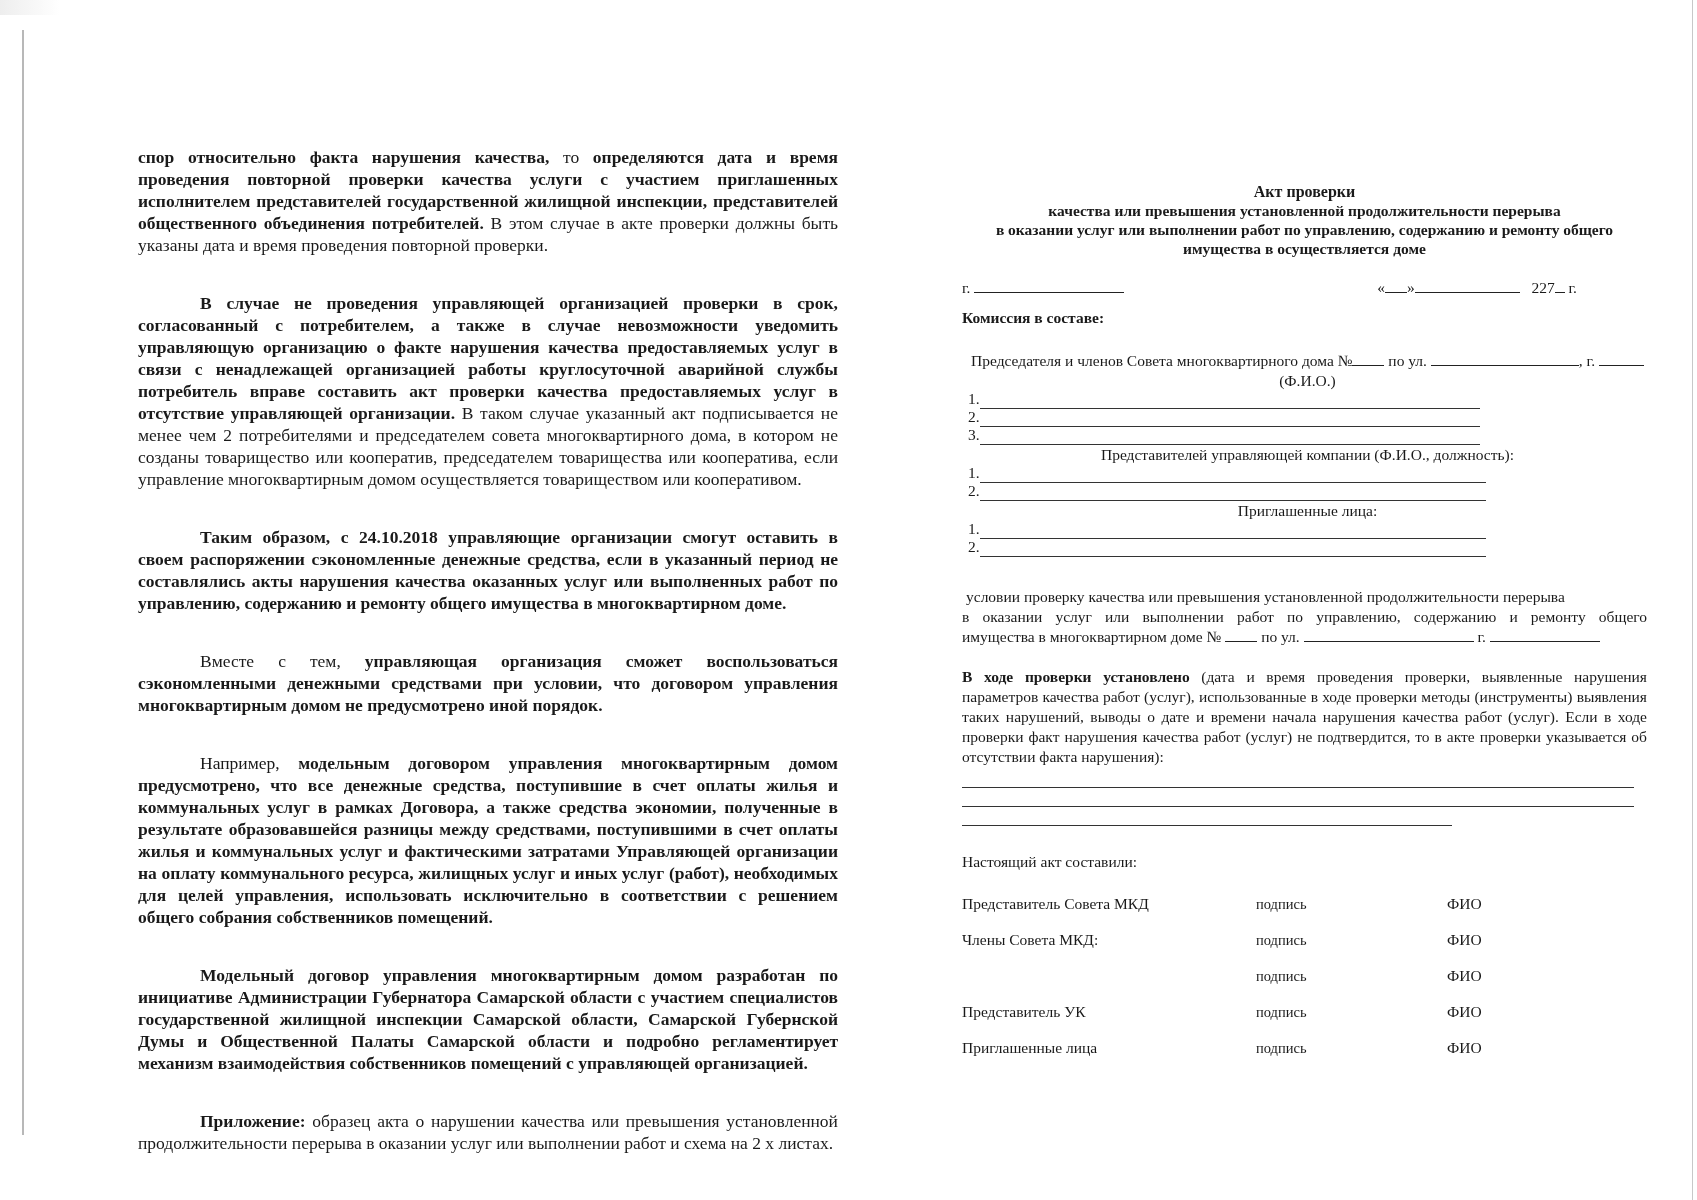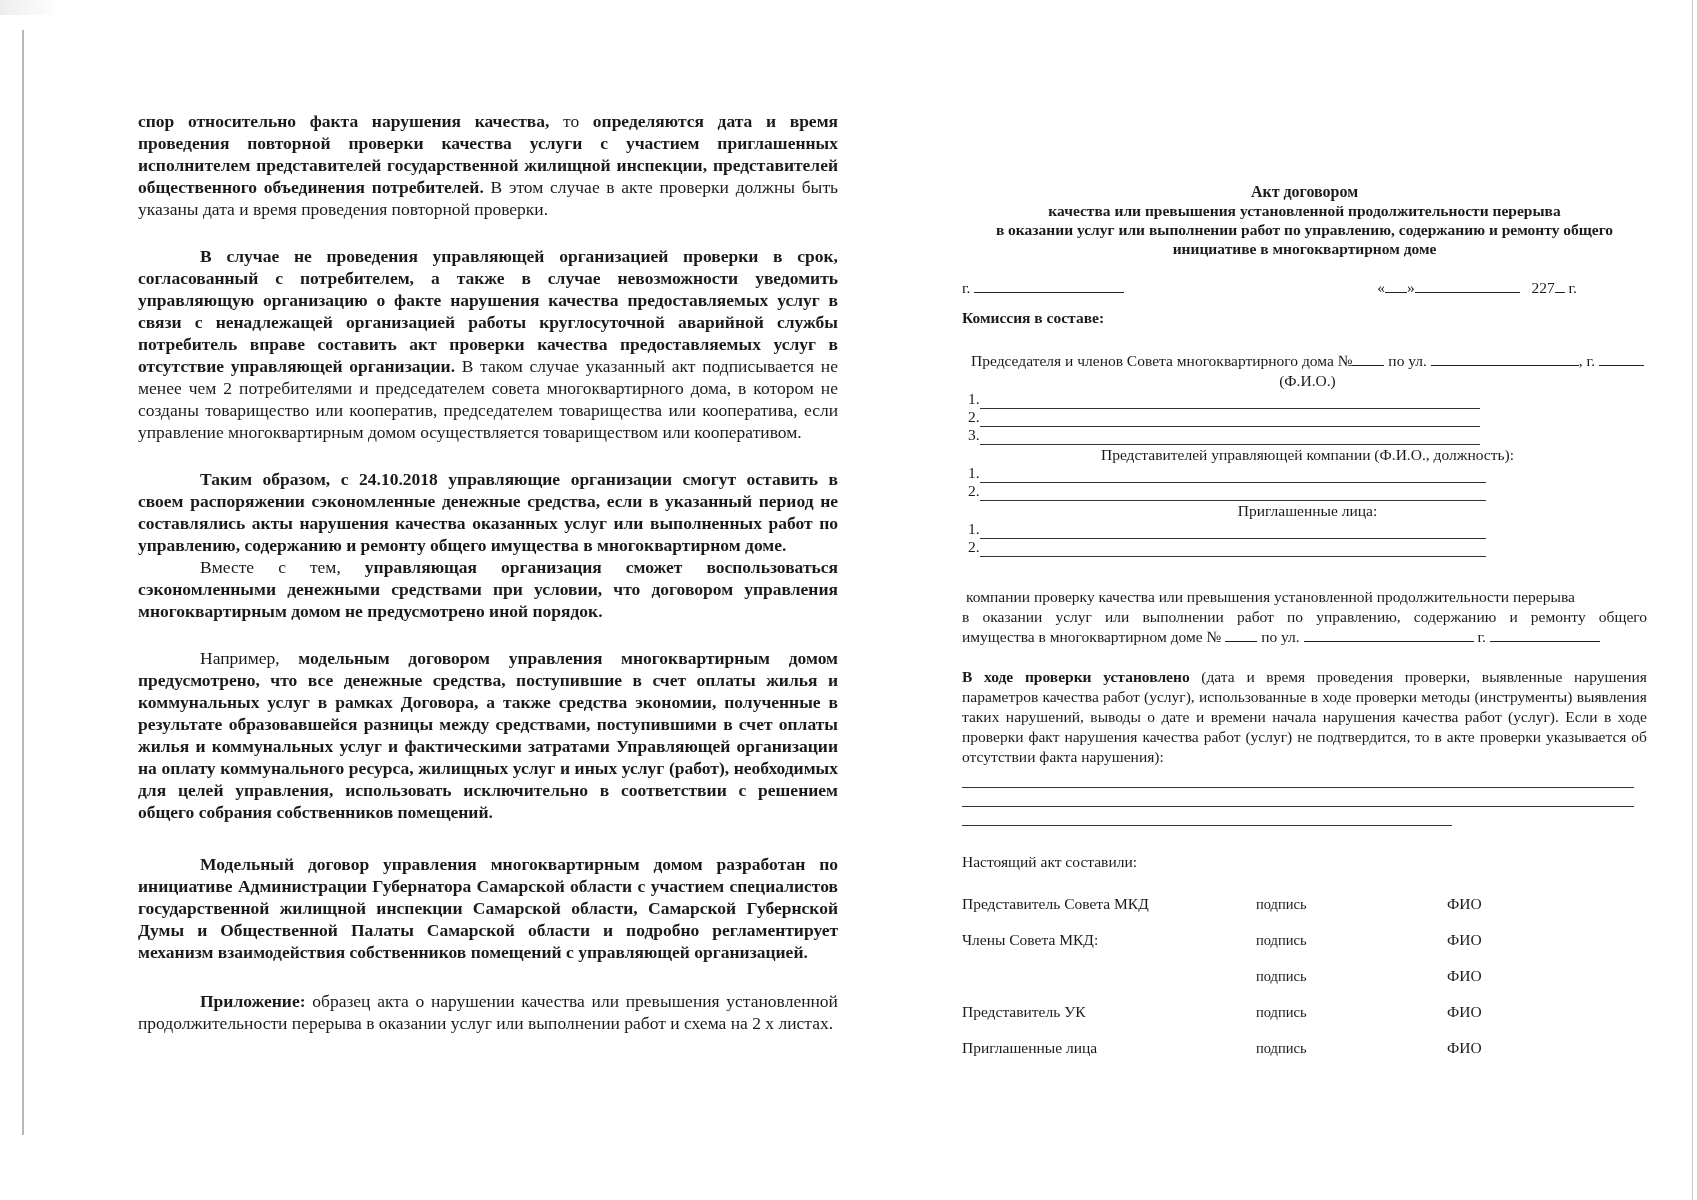--- a/index.html
+++ b/index.html
@@ -49,20 +49,21 @@
       font-size: 17.5px;
       line-height: 22px;
     }
     .left-page p {
       margin: 0;
       text-align: justify;
       text-align-last: left;
     }
     .left-page .para {
       margin-bottom: 25px;
+      margin-top: 36px;
     }
     .left-page .para.tight {
       margin-bottom: 0;
     }
     .indent { text-indent: 62px; }
     .b { font-weight: bold; }
 
     
     .right-page {
       position: absolute;
@@ -160,24 +161,24 @@
   <p class="para indent" style="margin-bottom:27px;">
     <span class="b">Модельный договор управления многоквартирным домом разработан по инициативе Администрации Губернатора Самарской области с участием специалистов государственной жилищной инспекции Самарской области, Самарской Губернской Думы и Общественной Палаты Самарской области и подробно регламентирует механизм взаимодействия собственников помещений с управляющей организацией.</span>
   </p>
   <p class="para indent">
     <span class="b">Приложение:</span><span> образец акта о нарушении качества или превышения установленной продолжительности перерыва в оказании услуг или выполнении работ и схема на 2 х листах.</span>
   </p>
 </div>
 
 <div class="right-page">
   <div class="act-title">
-    <div class="t1">Акт договором</div>
+    <div class="t1">Акт проверки</div>
     <div>качества или превышения установленной продолжительности перерыва</div>
     <div>в оказании услуг или выполнении работ по управлению, содержанию и ремонту общего</div>
-    <div>инициативе в многоквартирном доме</div>
+    <div>имущества в осуществляется доме</div>
   </div>
 
   <div class="date-line">
     <div>
       <span>г.</span>
       <span class="blank" style="width:150px;"></span>
     </div>
     <div style="margin-right:40px;">
       <span>«</span><span class="blank" style="width:22px;"></span><span>»</span><span class="blank" style="width:105px;"></span>
       &nbsp;&nbsp;<span>227</span><span class="blank" style="width:10px;"></span>
@@ -224,21 +225,21 @@
       <span>1.</span>
         <span class="line" style="width:506px;"></span>
     </div>
     <div class="numbered-line">
       <span>2.</span>
         <span class="line" style="width:506px;"></span>
     </div>
   </div>
 
   <div class="conducted" style="margin-left:0px;">
-    <p style="margin-left:4px;">компании проверку качества или превышения установленной продолжительности перерыва</p>
+    <p style="margin-left:4px;">условии проверку качества или превышения установленной продолжительности перерыва</p>
     <p style="text-align:justify; text-align-last:justify;">в оказании услуг или выполнении работ по управлению, содержанию и ремонту общего</p>
     <p style="white-space:nowrap;">
       <span>имущества в многоквартирном доме №</span>
       <span class="blank" style="width:32px;"></span>
       <span>по ул.</span>
       <span class="blank" style="width:170px;"></span>
       <span>г.</span>
       <span class="blank" style="width:110px;"></span>
     </p>
   </div>

